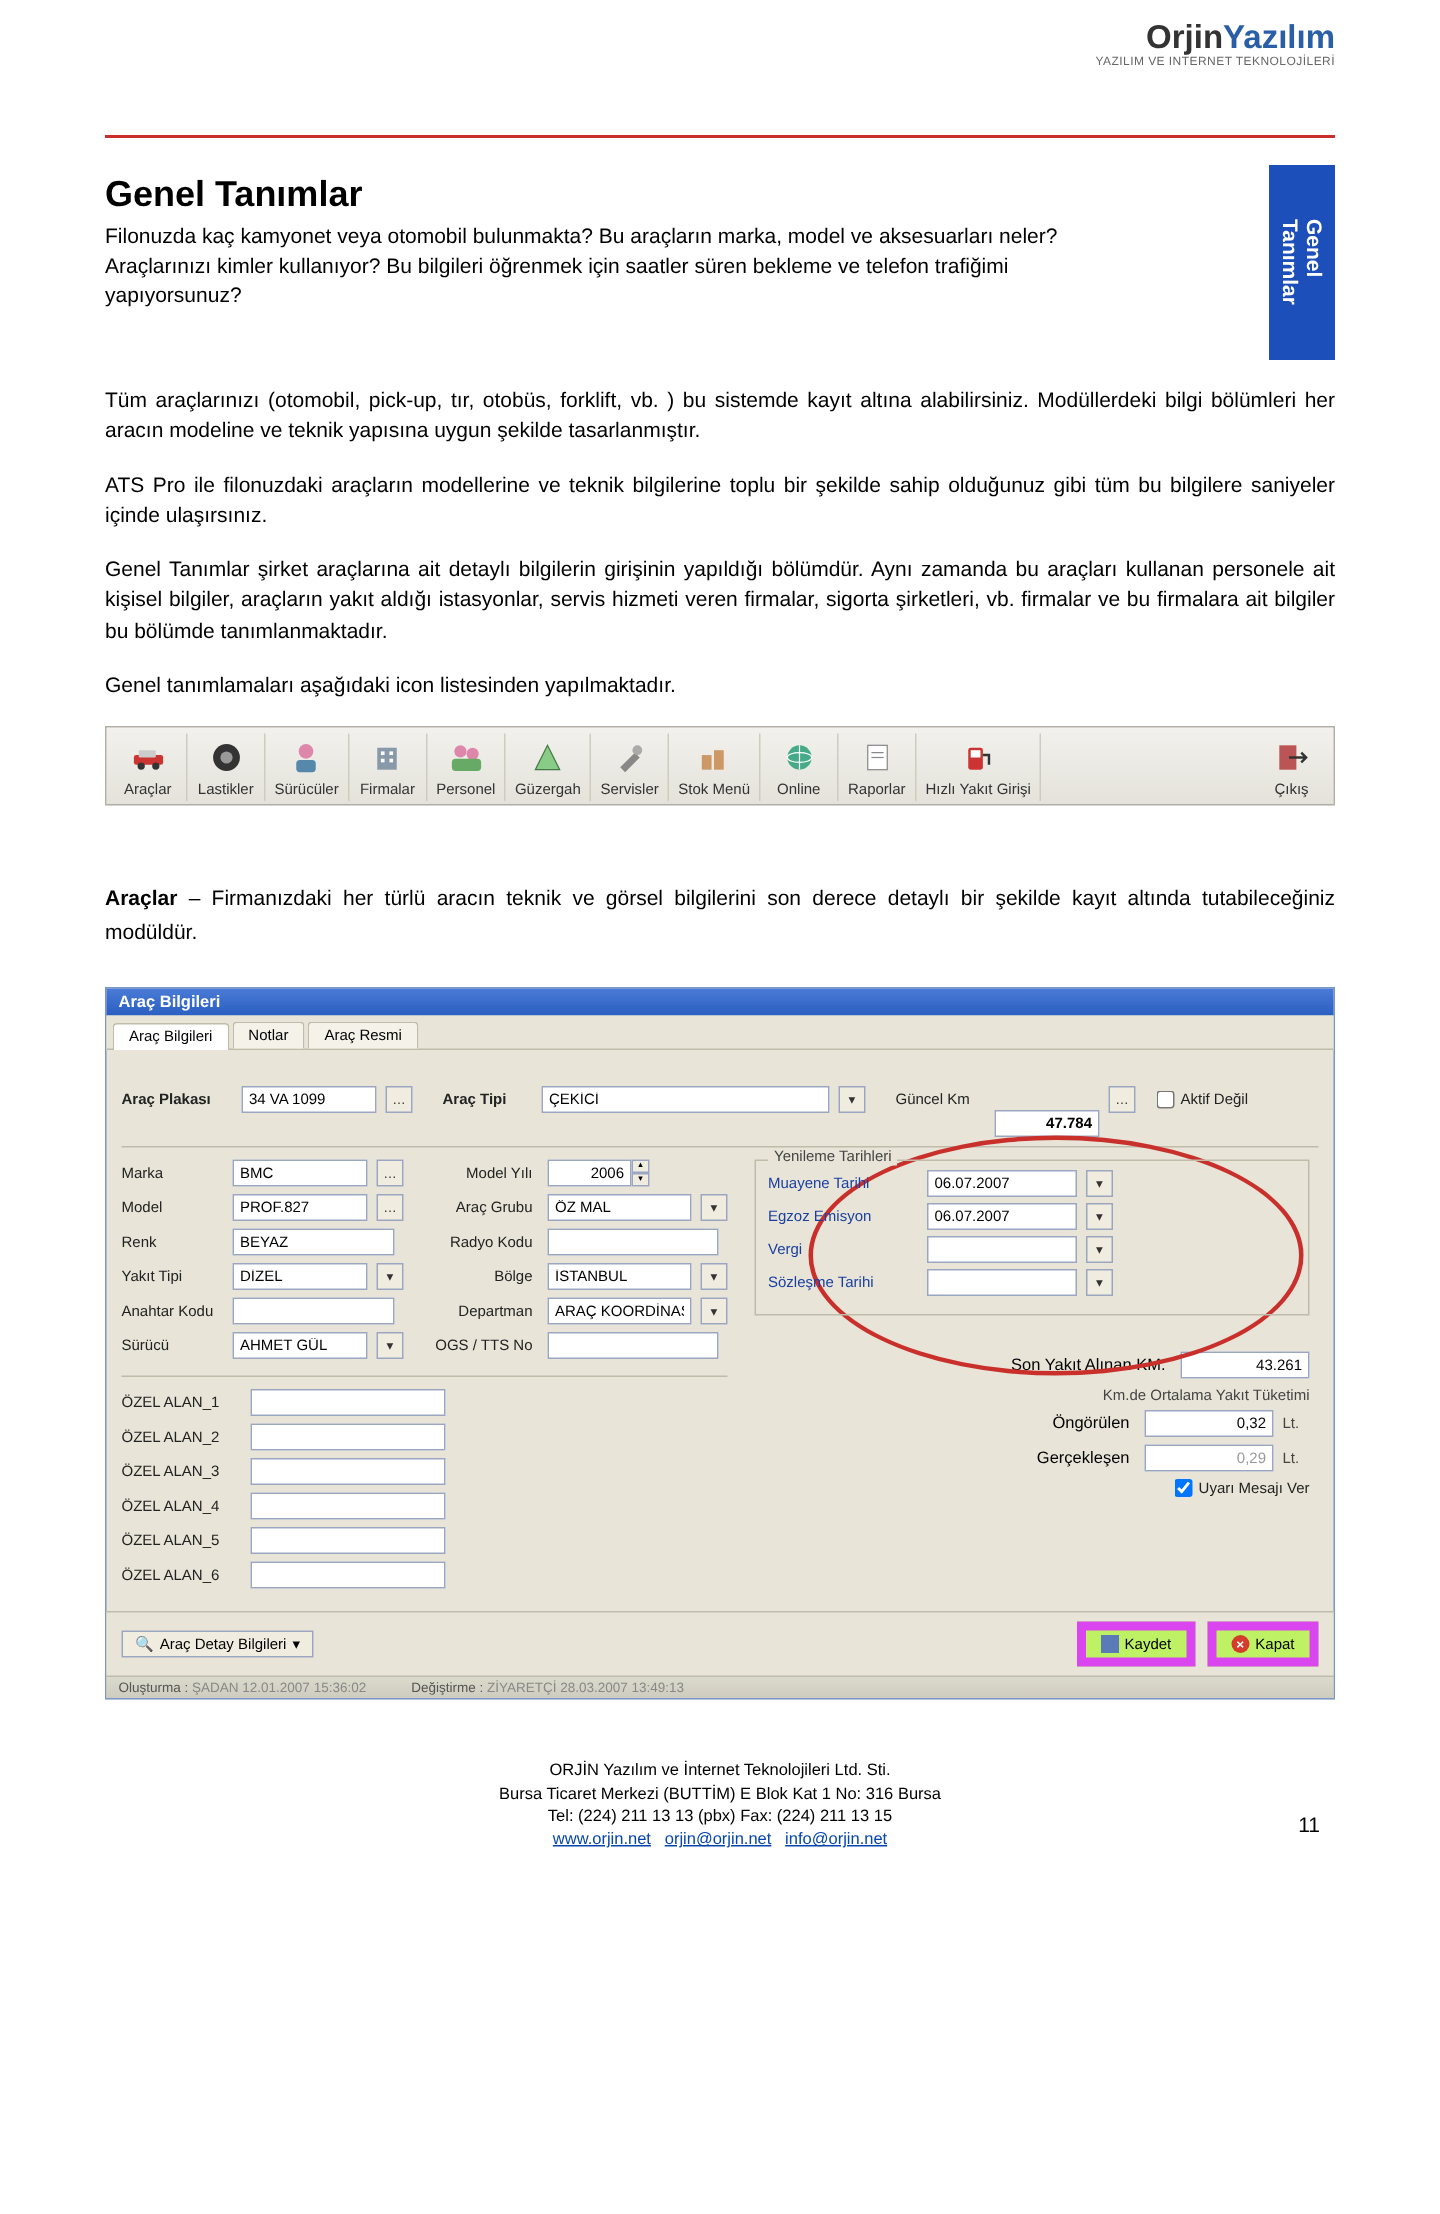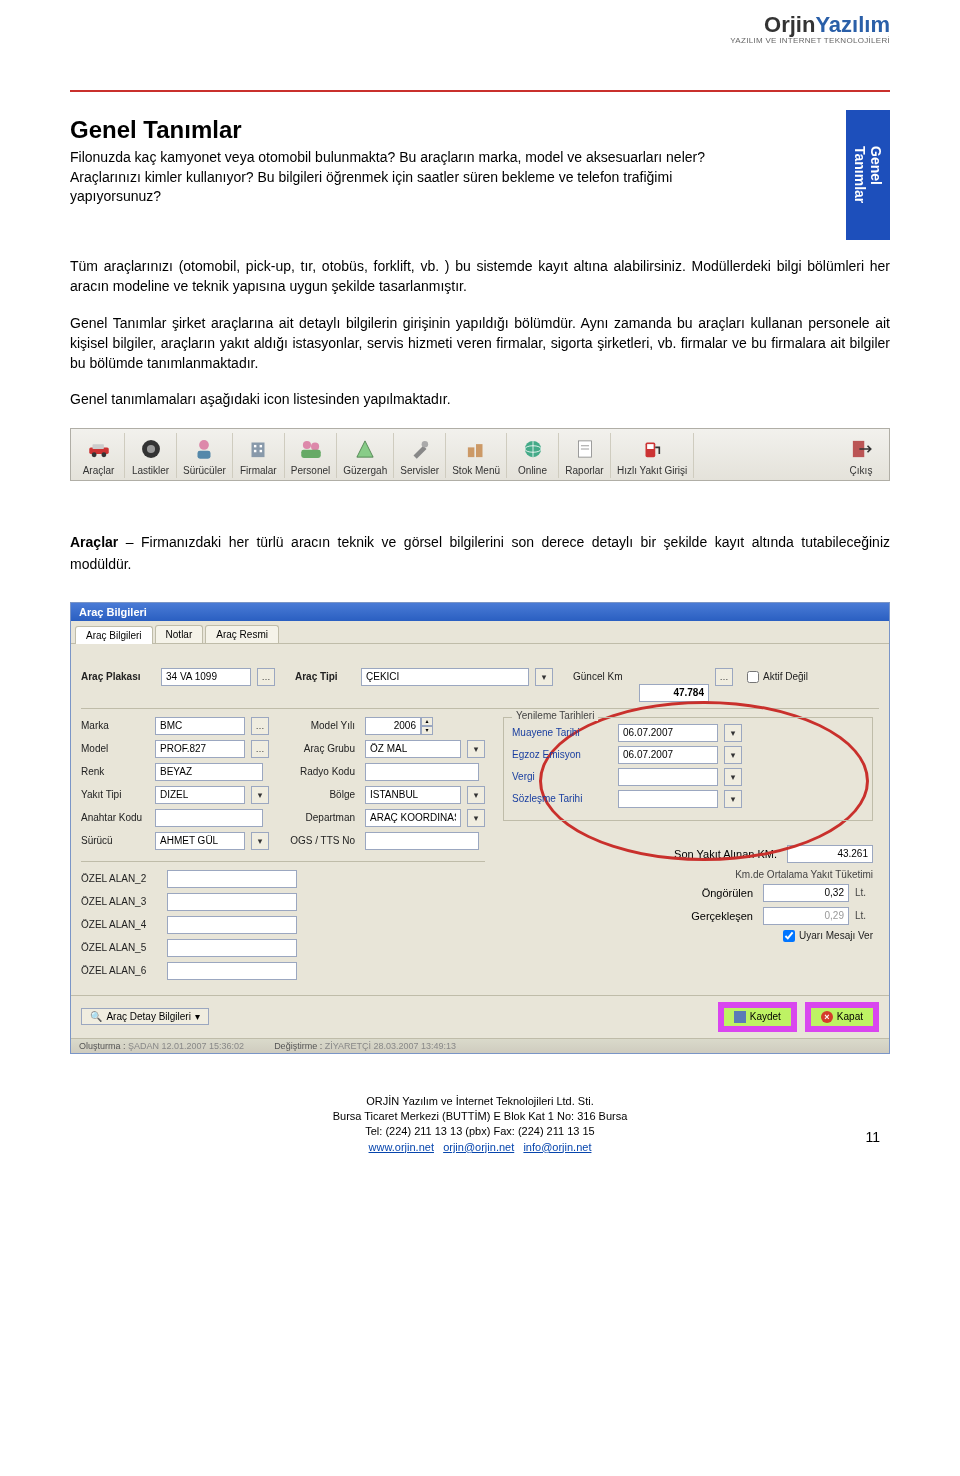--- a/index.html
+++ b/index.html
@@ -87,20 +87,21 @@
   <div class="title-row">
     <div style="flex:1">
       <h1>Genel Tanımlar</h1>
       <p class="intro">Filonuzda kaç kamyonet veya otomobil bulunmakta? Bu araçların marka, model ve aksesuarları neler? Araçlarınızı kimler kullanıyor? Bu bilgileri öğrenmek için saatler süren bekleme ve telefon trafiğimi yapıyorsunuz?</p>
     </div>
     <div class="side-tab">Genel
 Tanımlar</div>
   </div>
 
   <p class="body">Tüm araçlarınızı (otomobil, pick-up, tır, otobüs, forklift, vb. ) bu sistemde kayıt altına alabilirsiniz. Modüllerdeki bilgi bölümleri her aracın modeline ve teknik yapısına uygun şekilde tasarlanmıştır.</p>
+  <p class="body">ATS Pro ile filonuzdaki araçların modellerine ve teknik bilgilerine toplu bir şekilde sahip olduğunuz gibi tüm bu bilgilere saniyeler içinde ulaşırsınız.</p>
   <p class="body">Genel Tanımlar şirket araçlarına ait detaylı bilgilerin girişinin yapıldığı bölümdür. Aynı zamanda bu araçları kullanan personele ait kişisel bilgiler, araçların yakıt aldığı istasyonlar, servis hizmeti veren firmalar, sigorta şirketleri, vb. firmalar ve bu firmalara ait bilgiler bu bölümde tanımlanmaktadır.</p>
   <p class="body">Genel tanımlamaları aşağıdaki icon listesinden yapılmaktadır.</p>
 
   <div class="toolbar">
     <div class="tb-btn">
       <span class="tb-icon">
           <svg viewBox="0 0 32 32">
             <rect x="4" y="14" width="24" height="8" rx="2" fill="#c33"></rect>
             <rect x="8" y="10" width="14" height="6" rx="1" fill="#ccc"></rect>
             <circle cx="10" cy="23" r="3" fill="#333"></circle>
@@ -227,21 +228,21 @@
       <div class="tab">Notlar</div>
       <div class="tab">Araç Resmi</div>
     </div>
     <div class="form-body">
 
       <div class="row">
         <span class="lbl" style="width:74px;font-weight:bold">Araç Plakası</span>
         <input class="txt" style="width: 90px;" value="34 VA 1099">
         <span class="btn-sm">…</span>
         <span class="lbl" style="width:60px;font-weight:bold;margin-left:14px">Araç Tipi</span>
-        <input class="txt" style="width: 168px;" value="ÇEKİCİ">
+        <input class="txt" style="width: 192px;" value="ÇEKİCİ">
         <span class="btn-sm">▾</span>
         <span class="lbl" style="width:60px;margin-left:14px">Güncel Km</span>
         <input class="txt km-val" style="width: 70px; margin-top: 32px;" value="47.784">
         <span class="btn-sm">…</span>
         <label class="chk" style="margin-left:8px">
           <input type="checkbox" style="">
             <span>Aktif Değil</span>
         </label>
       </div>
       <hr class="divider-h">
@@ -310,20 +311,24 @@
                   <span class="btn-sm">▾</span>
                 </div>
               <div class="row">
                   <span class="lbl lbl-r">OGS / TTS No</span>
                   <input class="txt" style="width: 114px;" value="">
                 </div>
             </div>
           </div>
           <hr class="divider-h">
           <div class="ozel-block">
+            <div class="row">
+                <span class="lbl lbl-wide">ÖZEL ALAN_1</span>
+                <input class="txt" style="">
+              </div>
             <div class="row">
                 <span class="lbl lbl-wide">ÖZEL ALAN_2</span>
                 <input class="txt" style="">
               </div>
             <div class="row">
                 <span class="lbl lbl-wide">ÖZEL ALAN_3</span>
                 <input class="txt" style="">
               </div>
             <div class="row">
                 <span class="lbl lbl-wide">ÖZEL ALAN_4</span>

